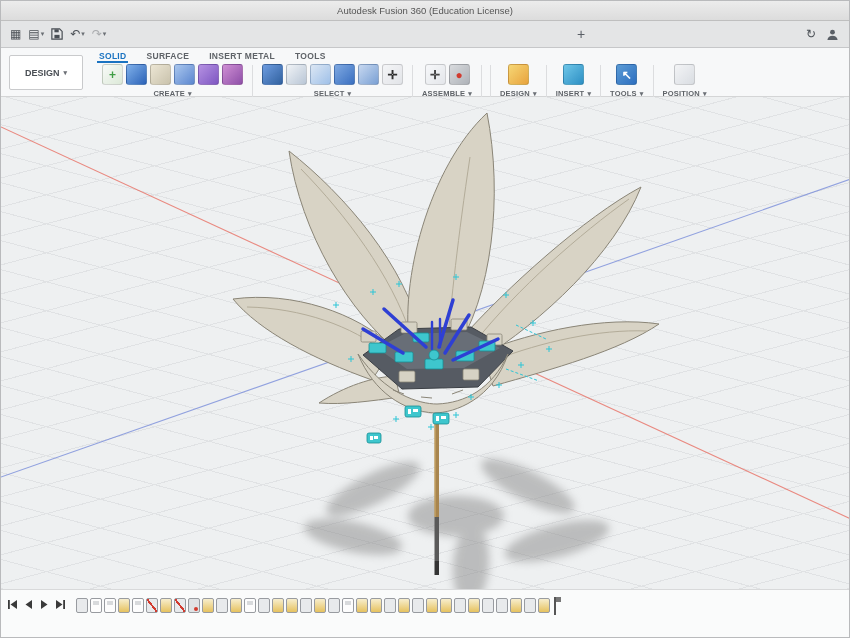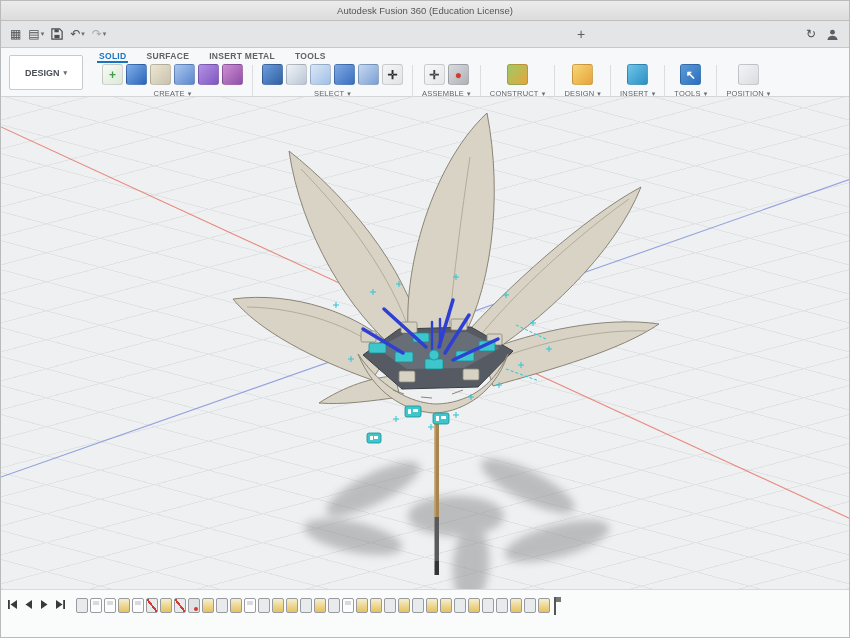--- a/index.html
+++ b/index.html
@@ -31,21 +31,21 @@
     gap:3px; font-size:9px; font-weight:bold; color:#4a4f55; }
   .ribbon-main { margin-left:96px; }
   .rtabs { display:flex; gap:16px; padding-top:2px; height:15px; }
   .rtab { font-size:8.5px; font-weight:bold; letter-spacing:.3px; color:#5f6368; padding:1px 2px 0; cursor:default;text-align:center; }
   .rtab.active { color:var(--c-accent); border-bottom:2px solid var(--c-accent); }
   .rgroups { display:flex; align-items:flex-start; margin-top:1px; }
   .rgroup { display:flex; flex-direction:column; align-items:center; padding:0 5px; }
   .rgroup .icons { display:flex; gap:3px; height:23px; }
   .ribbon-icon { width:21px; height:21px; border-radius:3px; border:1px solid rgba(0,0,0,.14);
     display:inline-flex; align-items:center; justify-content:center; font-size:12px; font-weight:bold; }
-  .rlabel { margin-top:2px; font-size:7.5px; font-weight:normal; color:#5f6368; letter-spacing:.2px;
+  .rlabel { margin-top:2px; font-size:7.5px; font-weight:bold; color:#5f6368; letter-spacing:.2px;
     display:flex; align-items:center; gap:2px; }
   .rsep { width:1px; height:36px; background:#dcdddf; margin:1px 4px 0; }
 
   
   .canvas { position:relative; height:492px; background-color:#eef0f1;
     background-image:
       repeating-linear-gradient(15deg, #e0e2e4 0 1px, transparent 1px 28px),
       repeating-linear-gradient(345deg, #e0e2e4 0 1px, transparent 1px 28px); }
   .canvas svg { position:absolute; left:0; top:0; }
 
@@ -161,29 +161,20 @@
           <div class="icons">
               <span class="ribbon-icon" style="background: linear-gradient(135deg, rgb(247, 248, 250), rgb(228, 230, 234)); color: rgb(68, 68, 68);">✛</span>
               <span class="ribbon-icon" style="background: linear-gradient(135deg, rgb(217, 219, 222), rgb(174, 178, 184)); color: rgb(210, 59, 47);">●</span>
             </div>
           <div class="rlabel">
               <span>ASSEMBLE</span>
               <span class="caret">▾</span>
             </div>
         </div>
         <div class="rsep"></div>
-        <div class="rgroup">
-          <div class="icons">
-              <span class="ribbon-icon" style="background: linear-gradient(135deg, rgb(156, 204, 101), rgb(232, 163, 61));"></span>
-            </div>
-          <div class="rlabel">
-              <span>CONSTRUCT</span>
-              <span class="caret">▾</span>
-            </div>
-        </div>
         <div class="rsep"></div>
         <div class="rgroup">
           <div class="icons">
               <span class="ribbon-icon" style="background: linear-gradient(135deg, rgb(246, 215, 118), rgb(232, 163, 61));"></span>
             </div>
           <div class="rlabel">
               <span>DESIGN</span>
               <span class="caret">▾</span>
             </div>
         </div>

